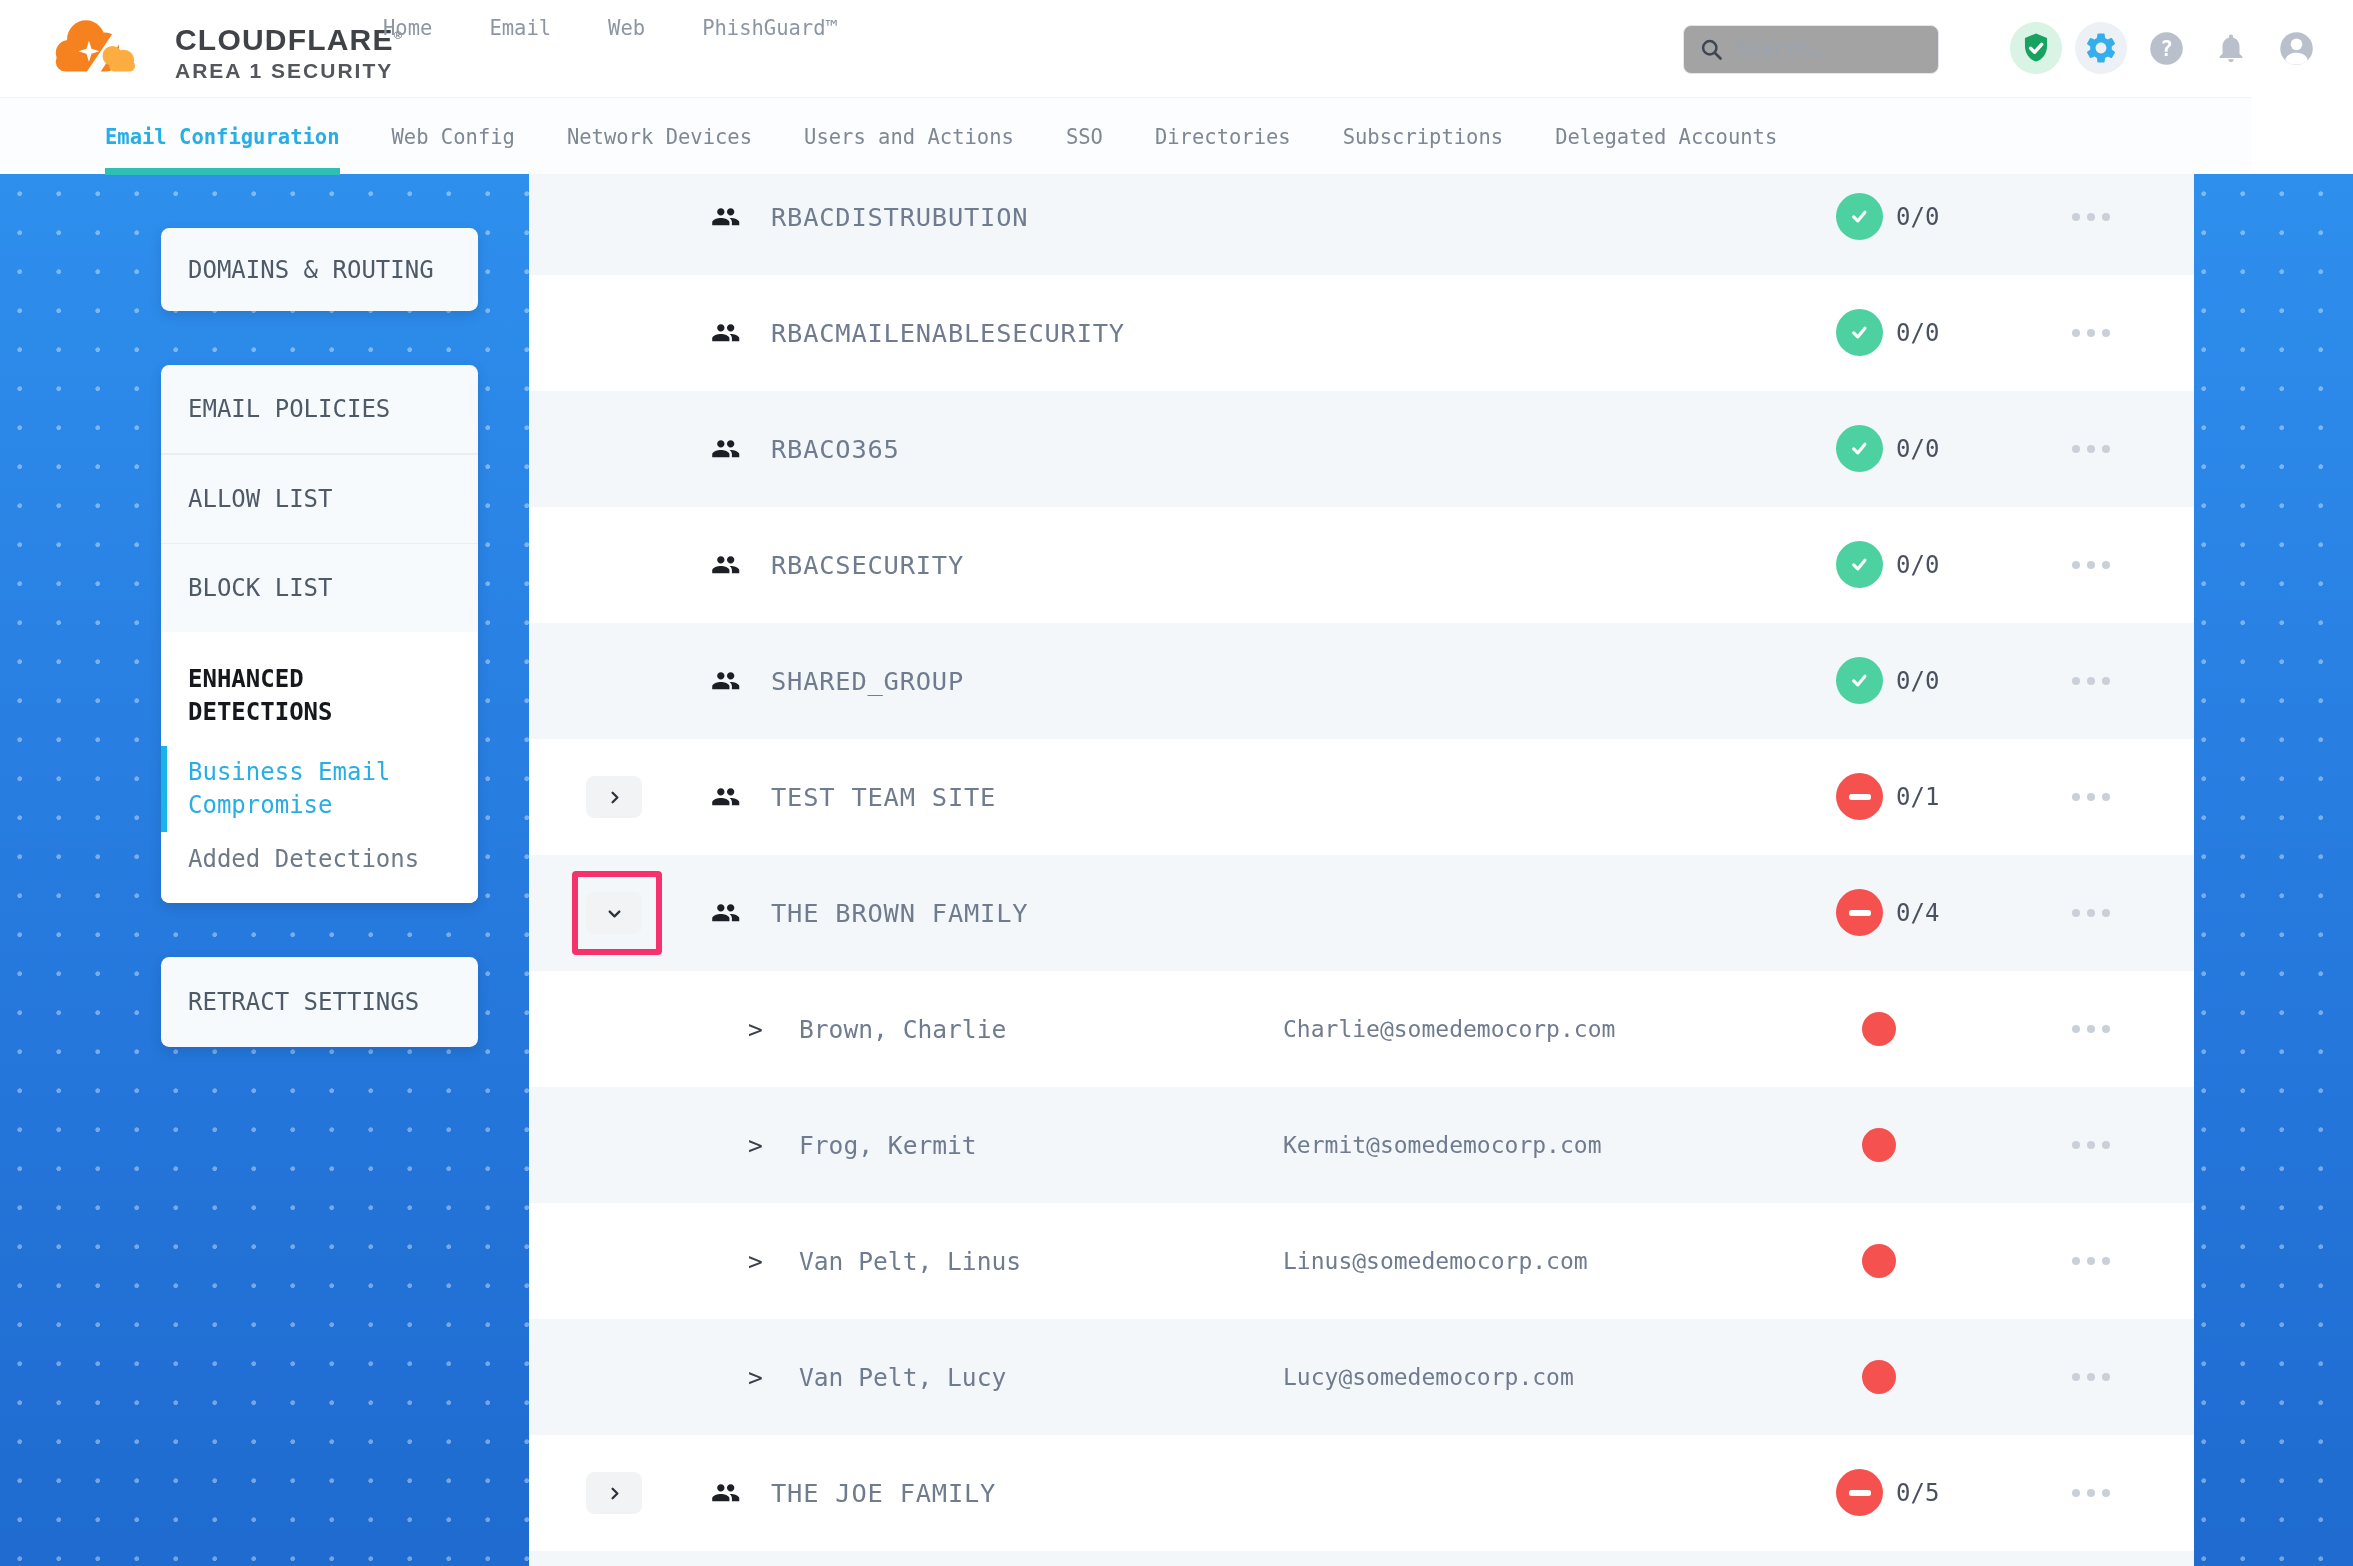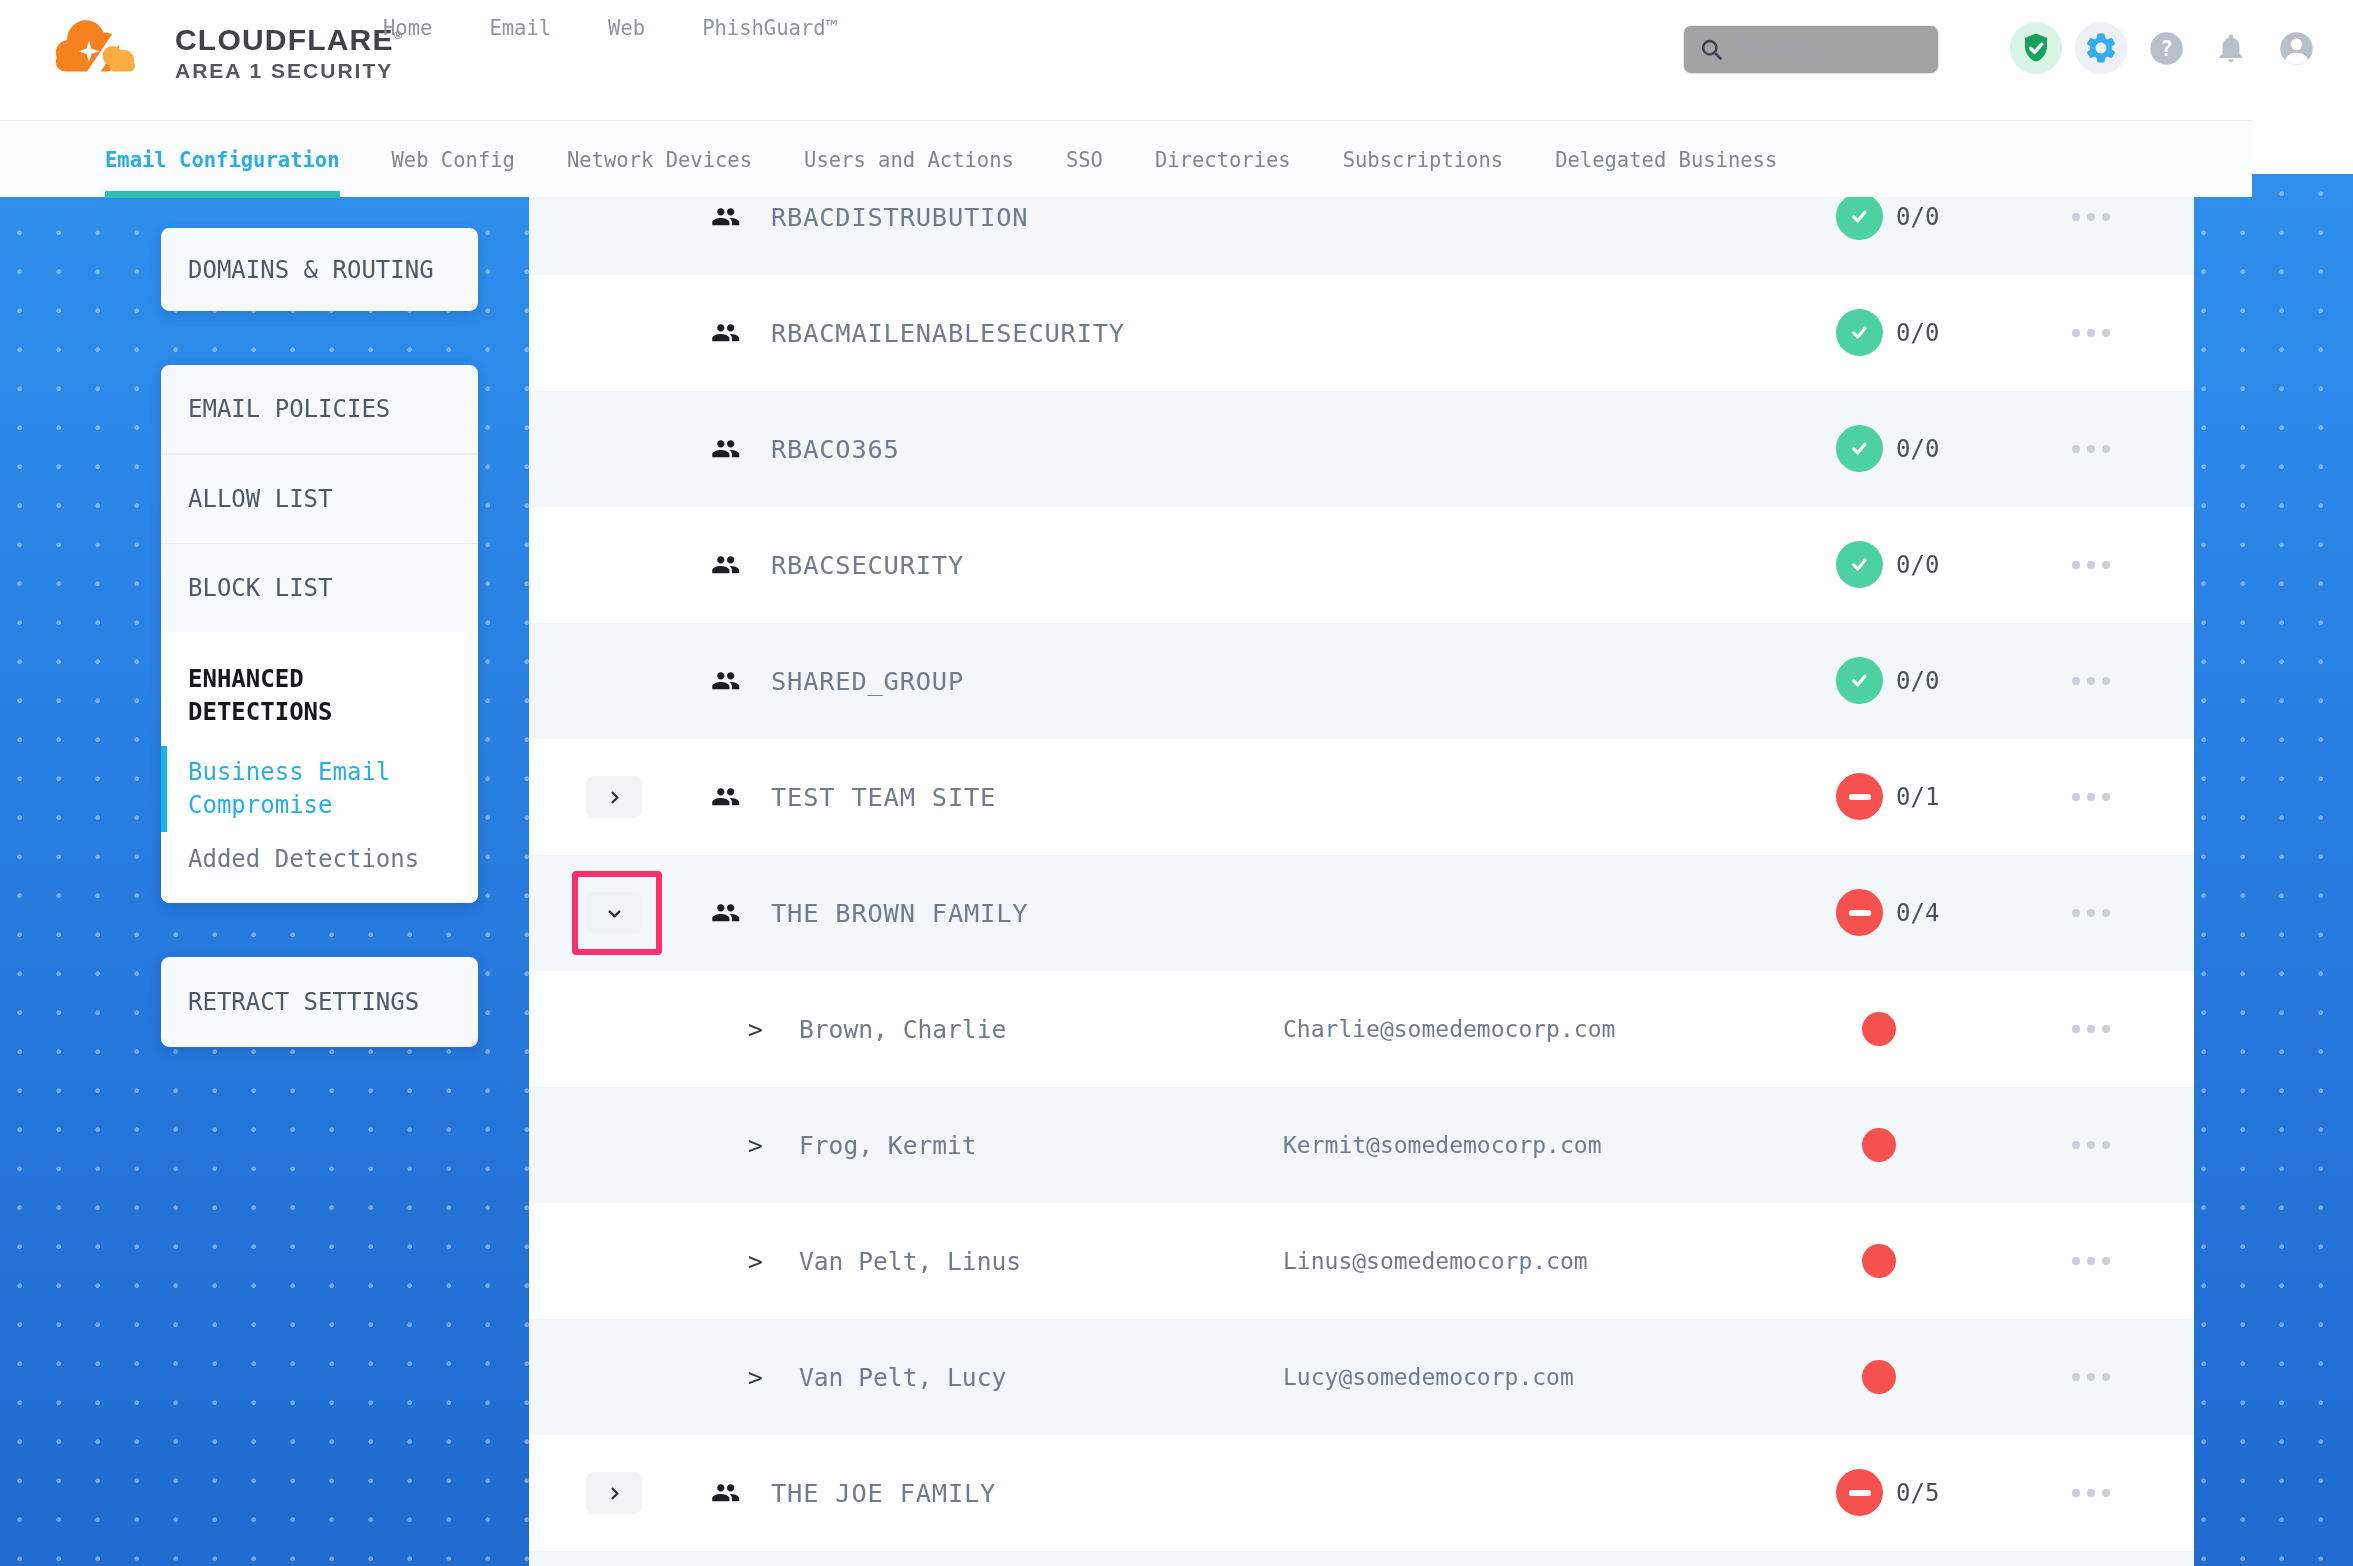--- a/index.html
+++ b/index.html
@@ -21,21 +21,21 @@
   .search-box input { border:none; outline:none; background:transparent; font-family:inherit;
     font-size:21px; color:#4a5260; width:188px; margin-left:11.5px; }
   .search-box input::placeholder { color:#9aa4b2; }
   .header-icons { position:absolute; left:2010px; top:22px; display:flex; gap:13px; }
   .hicon { width:52px; height:52px; border-radius:50%; display:flex; align-items:center; justify-content:center; cursor:pointer; }
   .hicon.shield { background:#d9f3e5; }
   .hicon.gear { background:#edf0f5; }
 
   
   .subnav { position:absolute; left:0; top:97px; width:2252px; height:77px; background:#fbfdfe;
-    border-top:0.8px solid #f0f3f6; z-index:5;margin-top:23px; }
+    border-top:0.8px solid #f0f3f6; z-index:5; }
   .tabs { position:absolute; left:105px; top:0; height:77px; display:flex; gap:52px; }
   .tab { position:relative; height:77px; display:flex; align-items:center; font-size:20.5px; color:#7e8894;
     cursor:pointer; white-space:nowrap; }
   .tab.active { color:#28ade4; font-weight:700; }
   .tab.active::after { content:""; position:absolute; left:0; right:0; bottom:0; height:7.4px; background:#2ec0b4; }
 
   
   .main { position:absolute; left:0; top:174px; width:2354px; height:1393px;
     background:linear-gradient(180deg,#2e8fed 0%, #2679dd 55%, #1f6bd0 100%); }
   .main .dotgrid { position:absolute; inset:0;
@@ -172,21 +172,21 @@
 
 <div class="subnav">
   <div class="tabs">
       <div class="tab active">Email Configuration</div>
       <div class="tab">Web Config</div>
       <div class="tab">Network Devices</div>
       <div class="tab">Users and Actions</div>
       <div class="tab">SSO</div>
       <div class="tab">Directories</div>
       <div class="tab">Subscriptions</div>
-      <div class="tab">Delegated Business</div>
+      <div class="tab">Delegated Accounts</div>
     </div>
 </div>
 
 <div class="main">
   <div class="dotgrid"></div>
 
   <div class="card card-1">
     <div class="side-item">DOMAINS &amp; ROUTING</div>
   </div>
 

